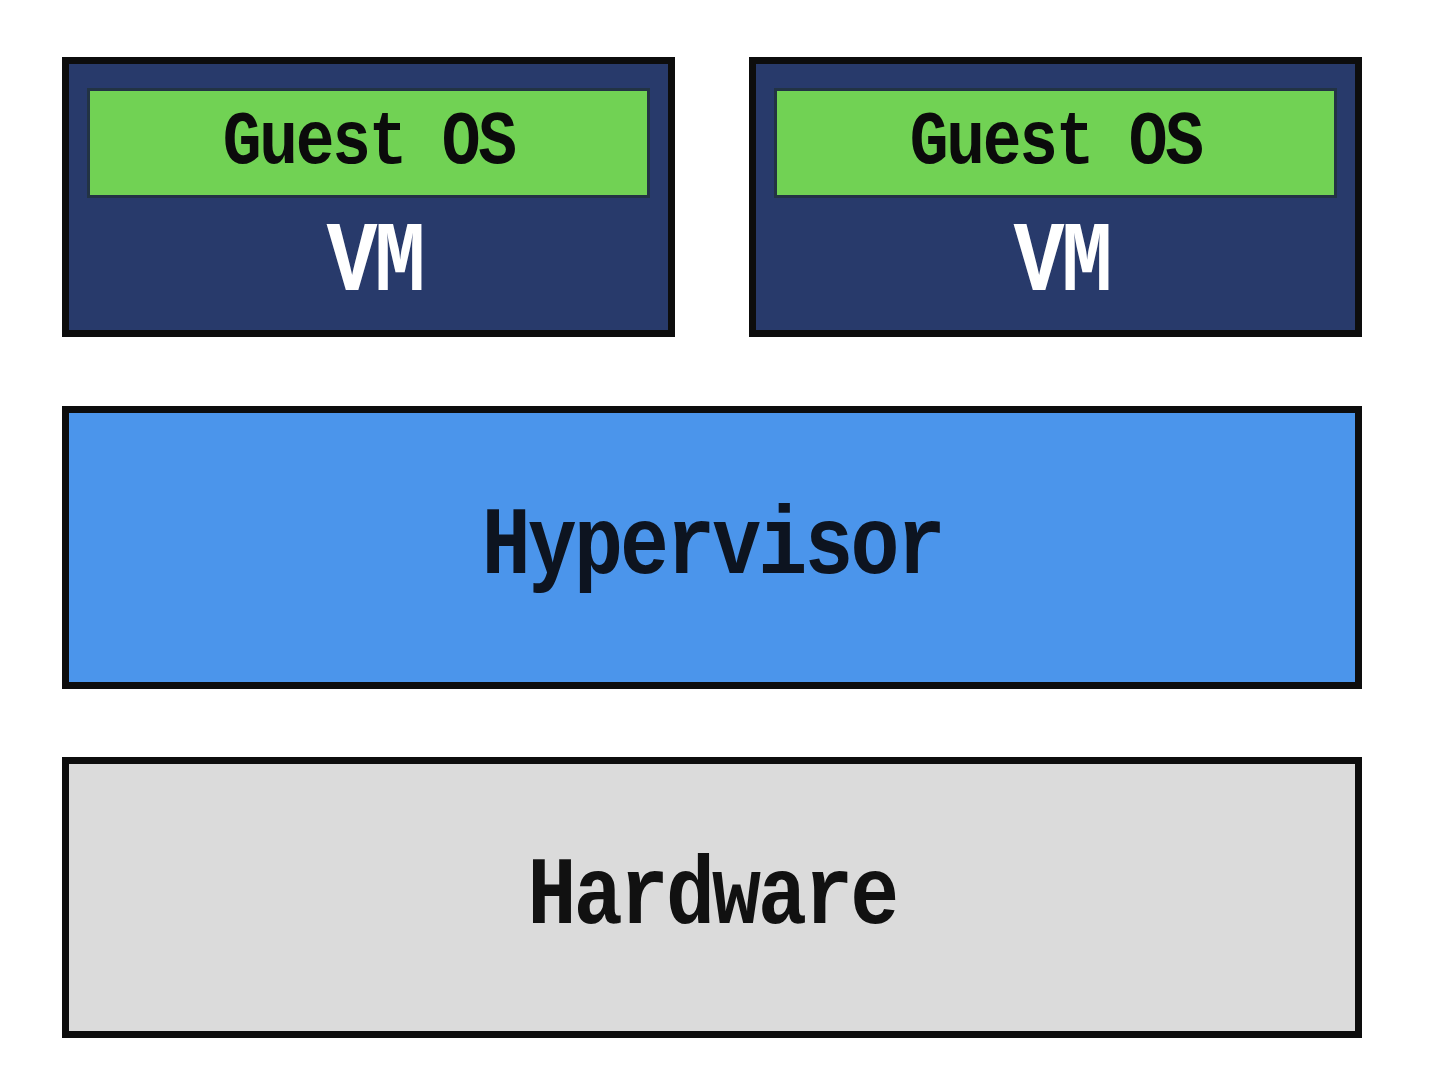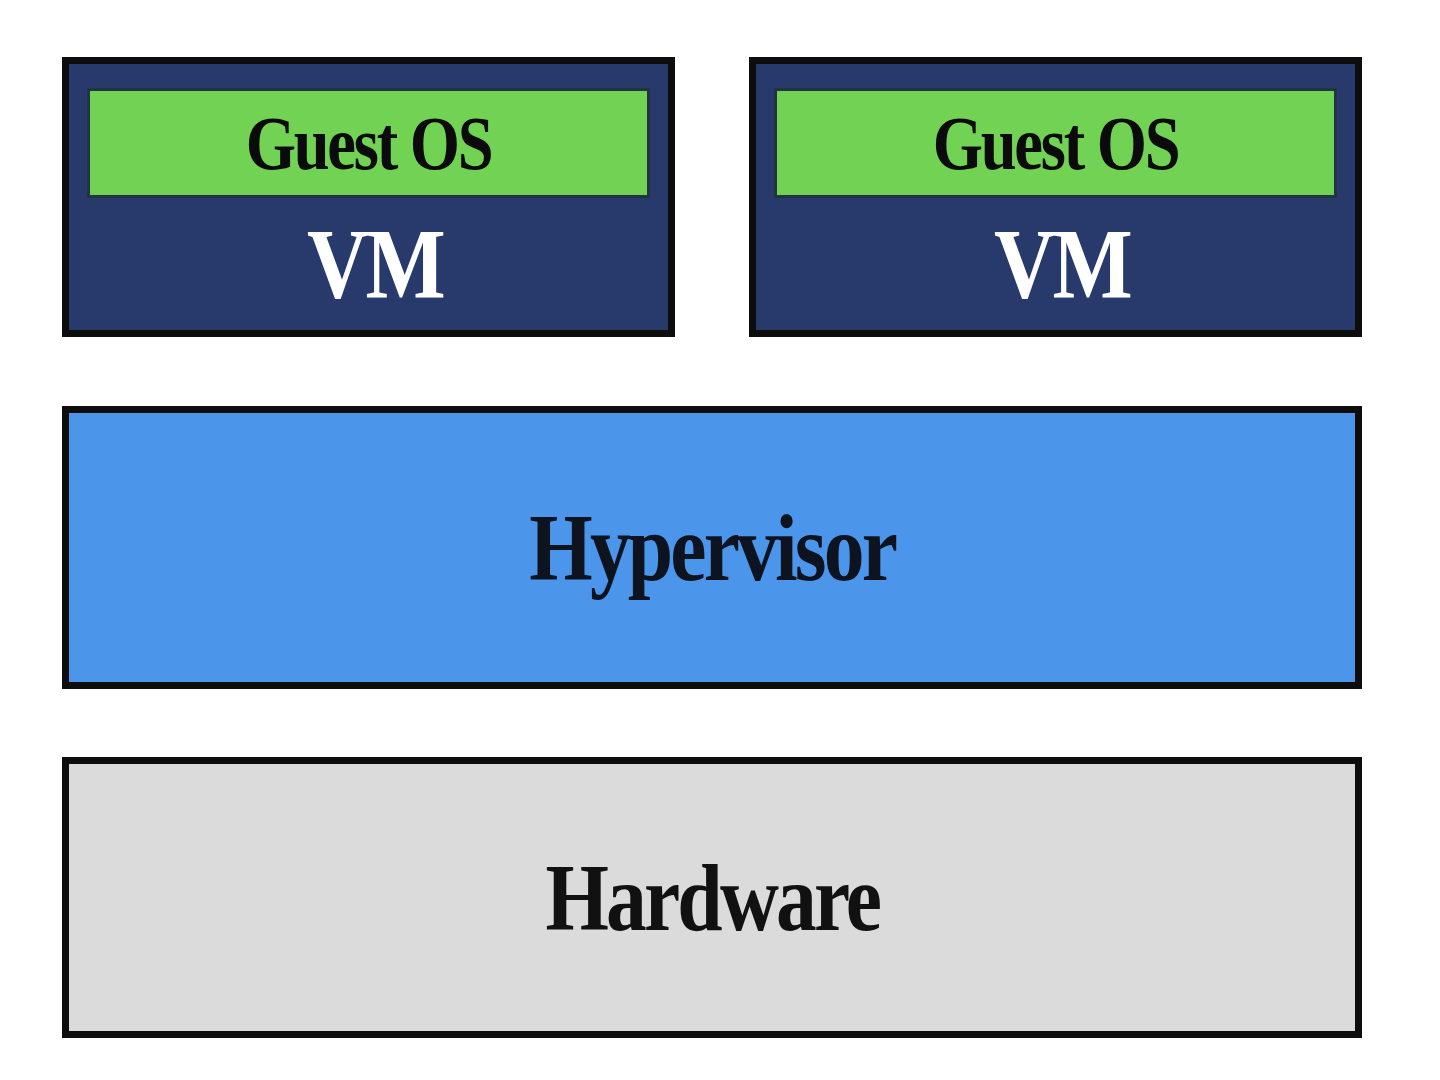--- a/index.html
+++ b/index.html
@@ -5,21 +5,21 @@
   html, body {
     margin: 0;
     padding: 0;
     background: #ffffff;
   }
   .canvas {
     position: relative;
     width: 1440px;
     height: 1080px;
     background: var(--background, #ffffff);
-    font-family: Liberation Serif, serif;
+    font-family: Liberation Mono, monospace;
     overflow: hidden;
   }
   .box {
     position: absolute;
     box-sizing: border-box;
     border: 7px solid var(--border, #0d0d0d);
   }
   .vm-box {
     top: 57px;
     width: 613px;

